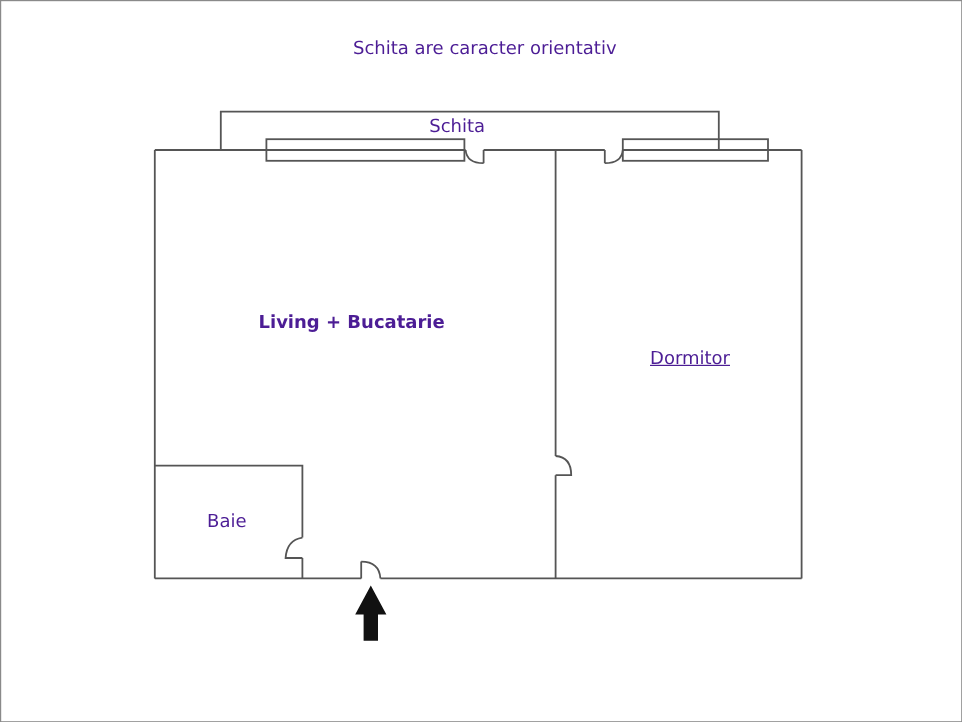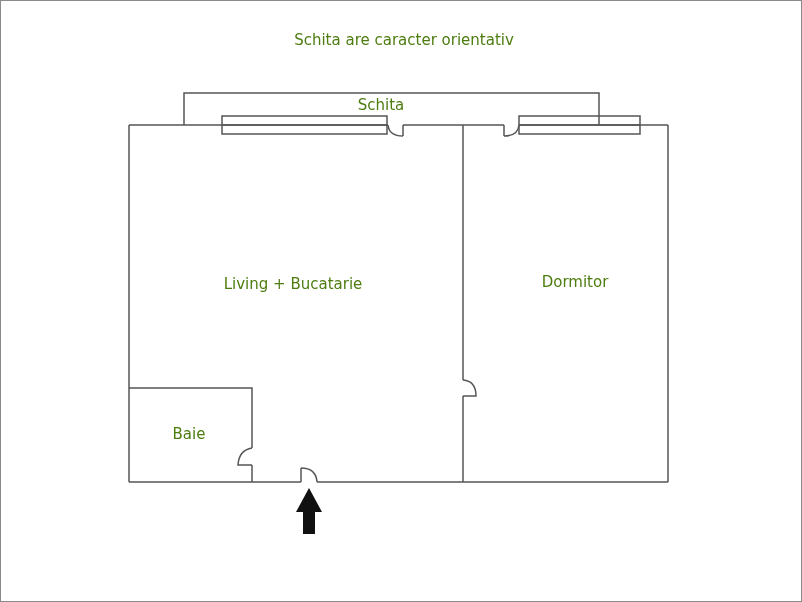--- a/index.html
+++ b/index.html
@@ -1,19 +1,19 @@
 <!DOCTYPE html>
 <html><head>
   <meta charset="utf-8">
   <style>
     html, body { margin: 0; padding: 0; background: #ffffff; }
     body { width: 802px; height: 602px; position: relative; overflow: hidden; font-family: "DejaVu Sans", sans-serif; }
     .frame { position: absolute; left: 0; top: 0; width: 800px; height: 600px; border: 1px solid #8a8a8a; }
     svg { position: absolute; left: 0; top: 0; }
-    .lbl { position: absolute; font-size: 15px; color: #4d7c0f; white-space: nowrap; transform: translate(-50%, -50%); }
+    .lbl { position: absolute; font-size: 15px; color: #4c1d95; white-space: nowrap; transform: translate(-50%, -50%); }
   </style>
 </head>
 <body>
 
 <div class="frame"></div>
 
 <svg width="802" height="602">
   <g fill="none" stroke="#555" stroke-width="1.5">
 
     <polyline points="184,125 184,93 599,93 599,125"></polyline>
@@ -45,15 +45,15 @@
     <path d="M252,448 Q239,450 238,465 L252,465"></path>
 
     <line x1="301" y1="468" x2="301" y2="482"></line>
     <path d="M301,468 Q316,468 317,482"></path>
   </g>
   <polygon points="309,488 296,512 303,512 303,534 315,534 315,512 322,512" fill="#111"></polygon>
 </svg>
 
 <div class="lbl" style="left:404px;top:40px;">Schita are caracter orientativ</div>
 <div class="lbl" style="left:381px;top:105px;">Schita</div>
-<div class="lbl" style="left:293px;top:284px;">Living + Bucatarie</div>
-<div class="lbl" style="left:575px;top:282px;">Dormitor</div>
+<div class="lbl" style="left:293px;top:268px;font-weight:bold;">Living + Bucatarie</div>
+<div class="lbl" style="left:575px;top:298px;text-decoration:underline;">Dormitor</div>
 <div class="lbl" style="left:189px;top:434px;">Baie</div>
 
 </body></html>

